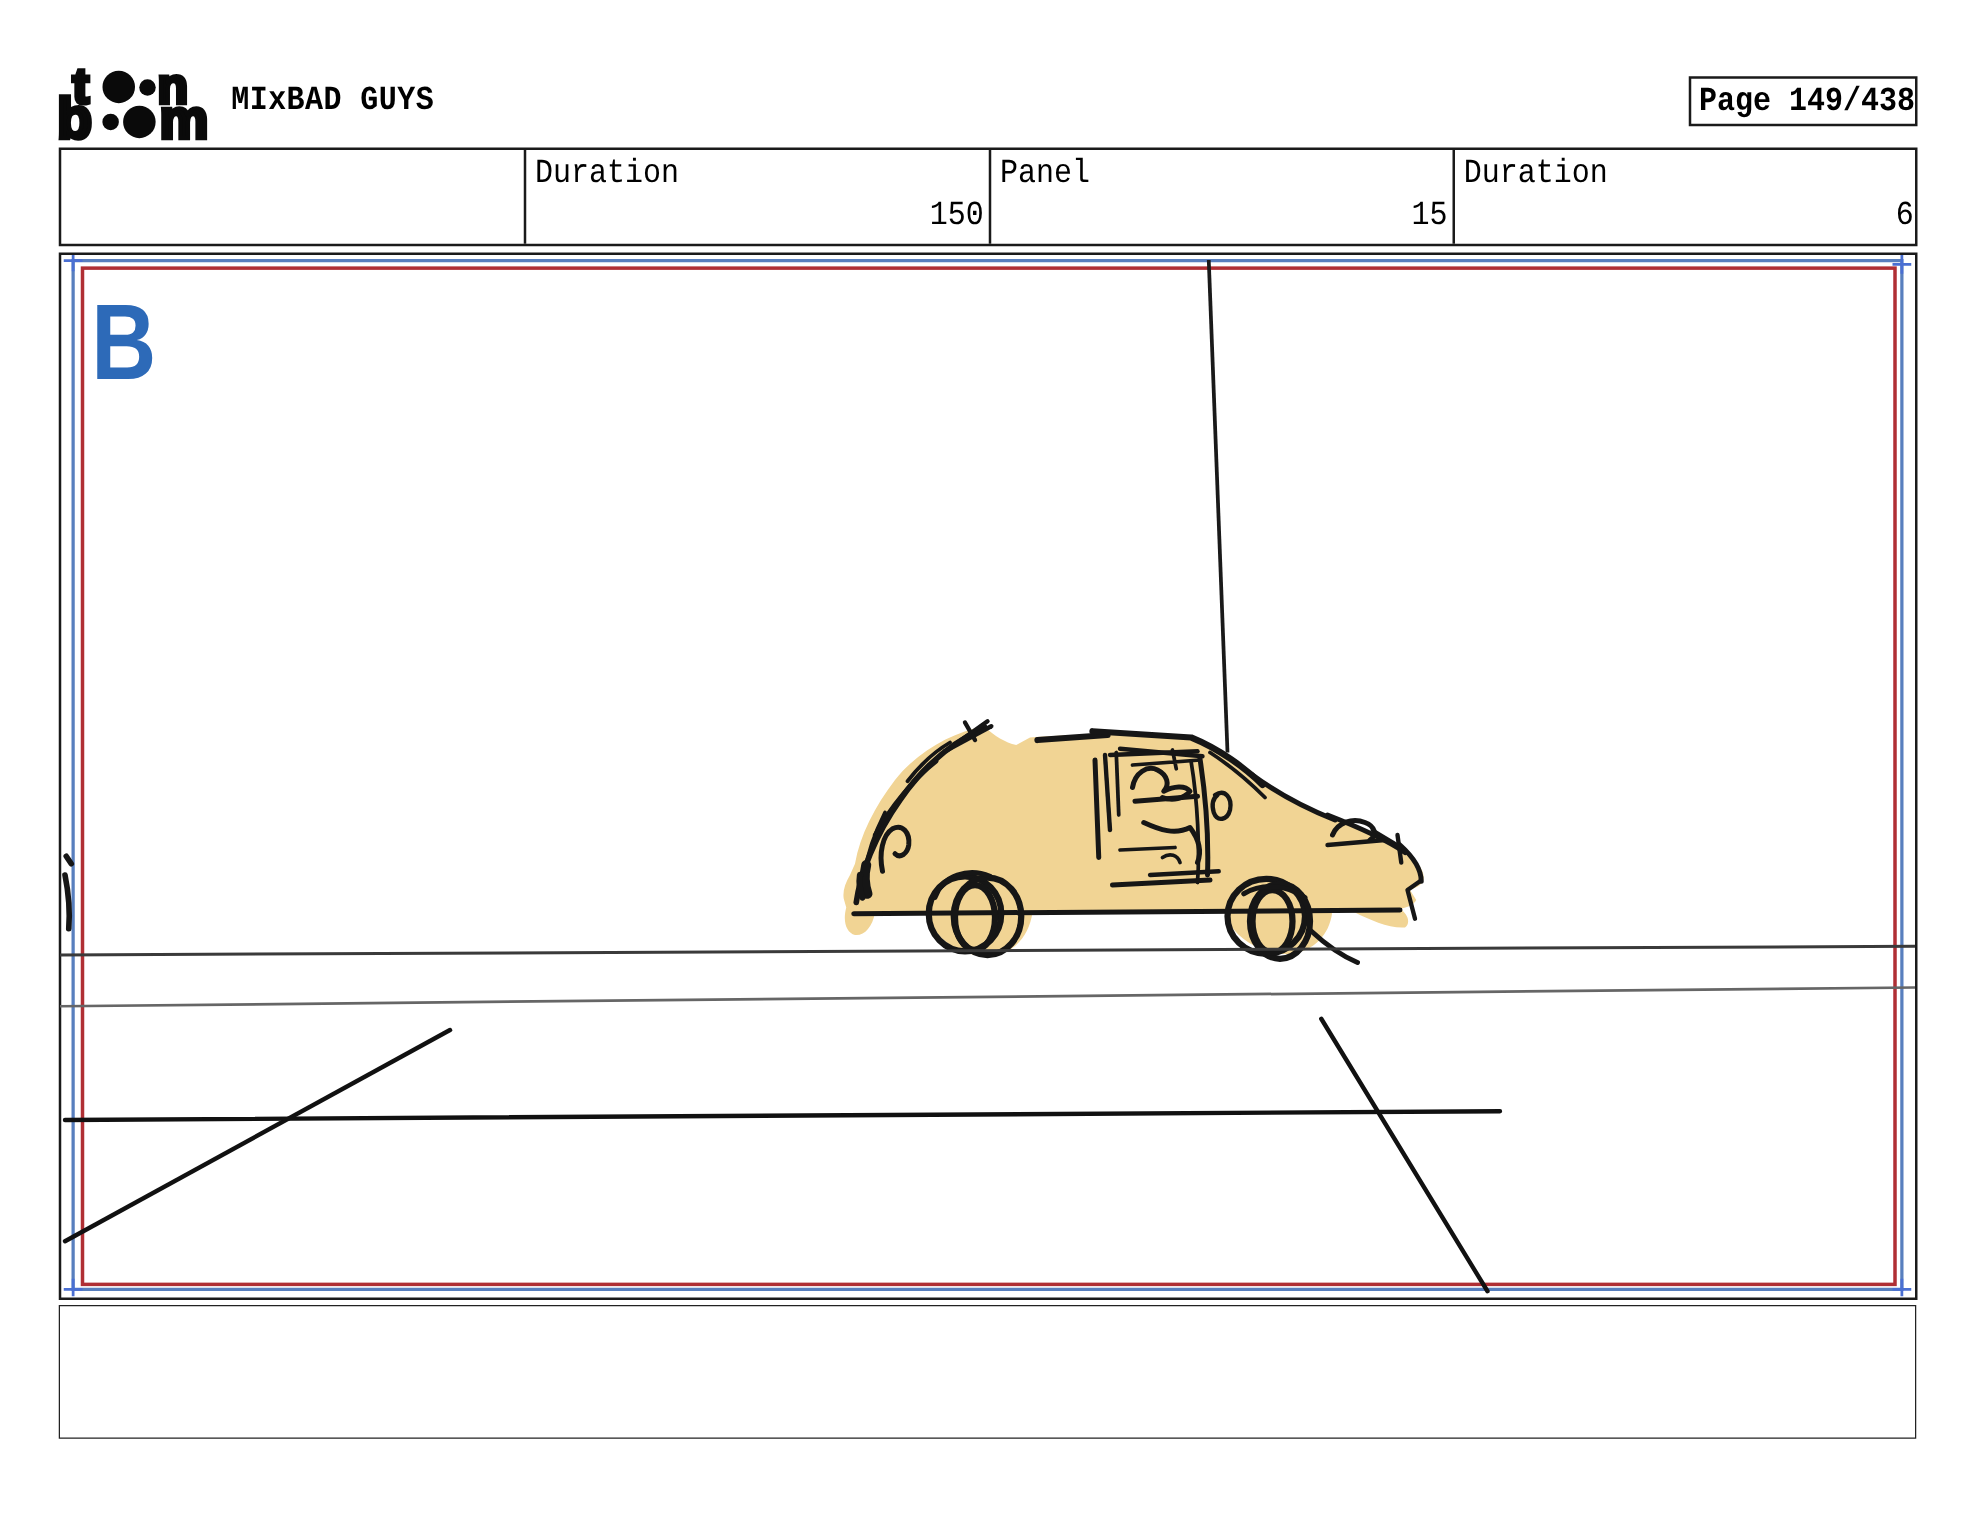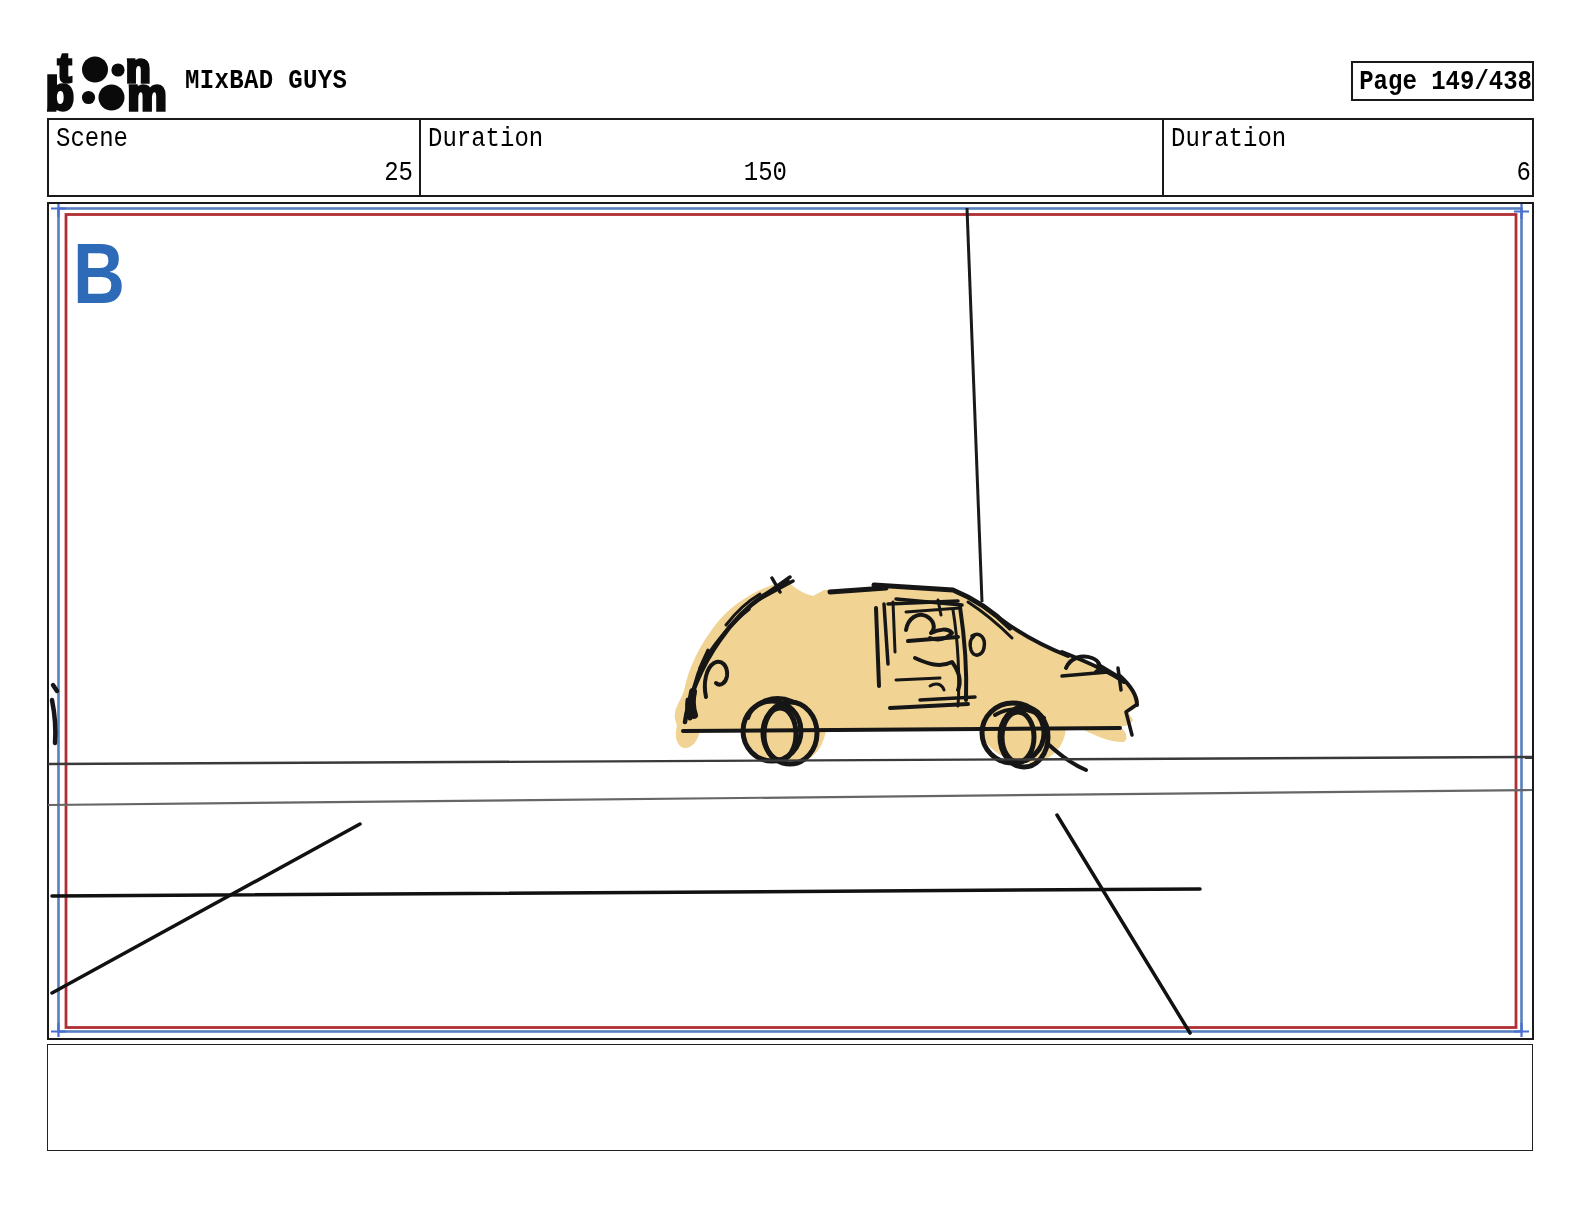--- a/index.html
+++ b/index.html
@@ -24,30 +24,30 @@
 </svg>
 
 <div class="abs" style="left:185px;top:66px;font-size:24px;font-weight:bold;letter-spacing:0.35px;transform:scaleY(1.12);transform-origin:top left;">MIxBAD GUYS</div>
 
 <div class="abs" style="left:1351px;top:61px;width:179px;height:36px;border:2px solid #1a1a1a;text-align:right;">
   <div style="font-size:24px;font-weight:bold;margin-top:4px;transform:scaleY(1.12);transform-origin:top center;">Page 149/438</div>
 </div>
 
 <div class="abs" style="left:47px;top:118px;width:1483px;height:75px;border:2px solid #1a1a1a;">
 
-  <div class="abs" style="left:0;top:0;width:370px;height:75px;">
-    <div class="abs" style="left:7px;top:4px;font-size:24px;transform:scaleY(1.12);transform-origin:top left;">Scene</div>
-    <div class="abs" style="right:6px;bottom:7px;font-size:24px;transform:scaleY(1.12);transform-origin:bottom right;">25</div>
-  </div>
 
   <div class="abs" style="left:370px;top:0;width:372px;height:75px;border-left:2px solid #1a1a1a;">
     <div class="abs" style="left:7px;top:4px;font-size:24px;transform:scaleY(1.12);transform-origin:top left;">Duration</div>
     <div class="abs" style="right:6px;bottom:7px;font-size:24px;transform:scaleY(1.12);transform-origin:bottom right;">150</div>
   </div>
 
+  <div class="abs" style="left:742px;top:0;width:371px;height:75px;border-left:2px solid #1a1a1a;">
+    <div class="abs" style="left:7px;top:4px;font-size:24px;transform:scaleY(1.12);transform-origin:top left;">Panel</div>
+    <div class="abs" style="right:6px;bottom:7px;font-size:24px;transform:scaleY(1.12);transform-origin:bottom right;">15</div>
+  </div>
 
   <div class="abs" style="left:1113px;top:0;width:370px;height:75px;border-left:2px solid #1a1a1a;">
     <div class="abs" style="left:7px;top:4px;font-size:24px;transform:scaleY(1.12);transform-origin:top left;">Duration</div>
     <div class="abs" style="right:3px;bottom:7px;font-size:24px;transform:scaleY(1.12);transform-origin:bottom right;">6</div>
   </div>
 </div>
 
 <svg class="abs" style="left:0;top:0" width="1584" height="1224" viewBox="0 0 1584 1224">
 
   <rect x="48" y="203" width="1485" height="836" fill="#fff" stroke="#1a1a1a" stroke-width="2"></rect>

